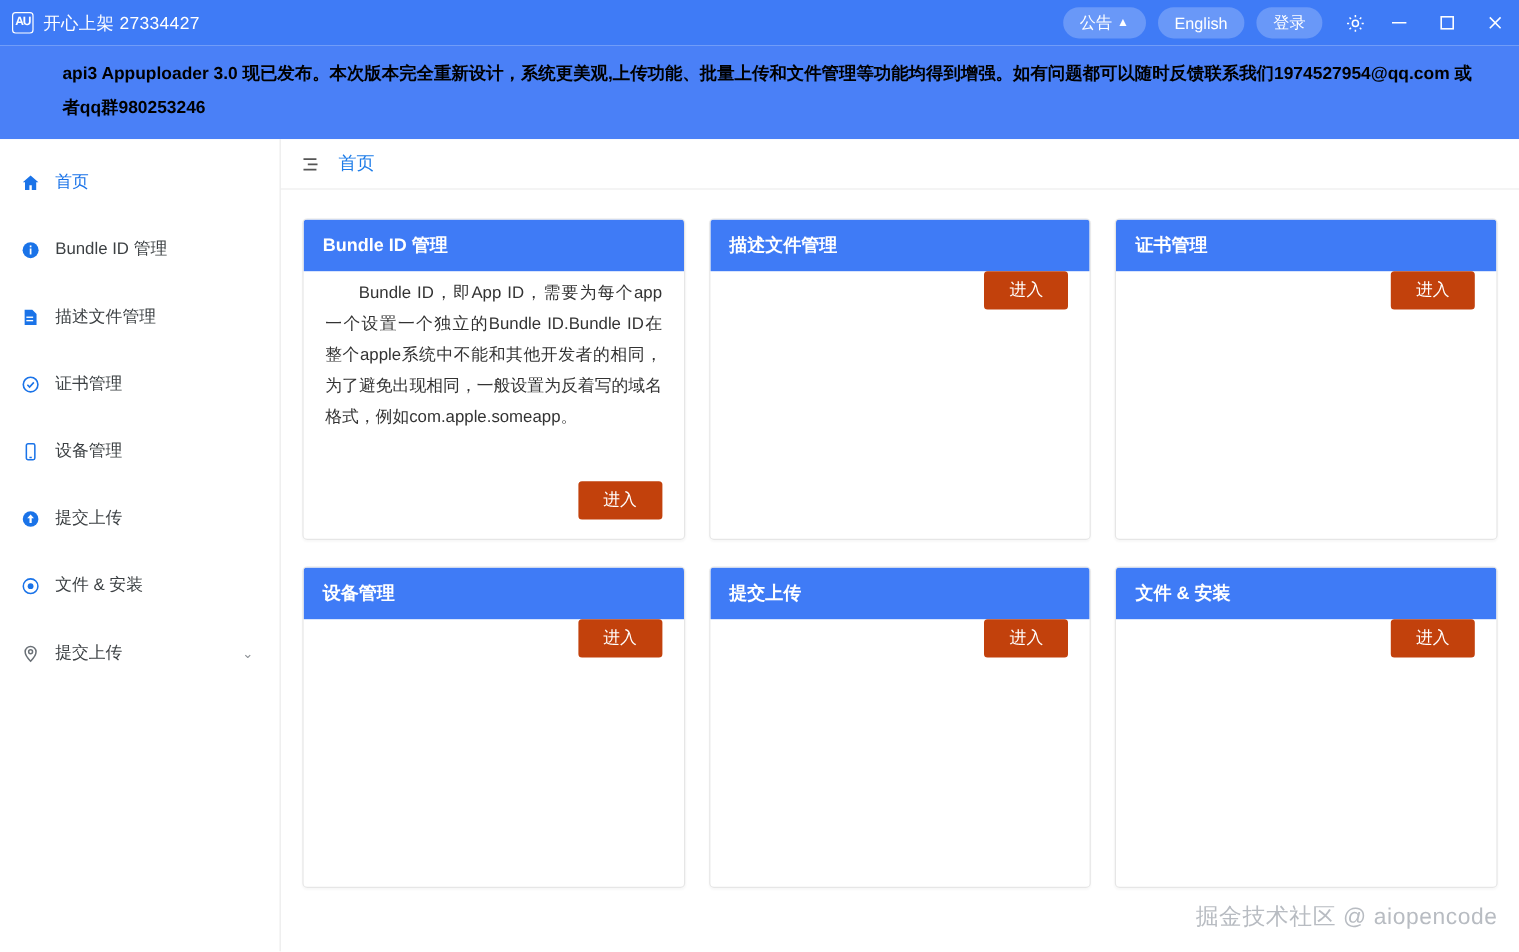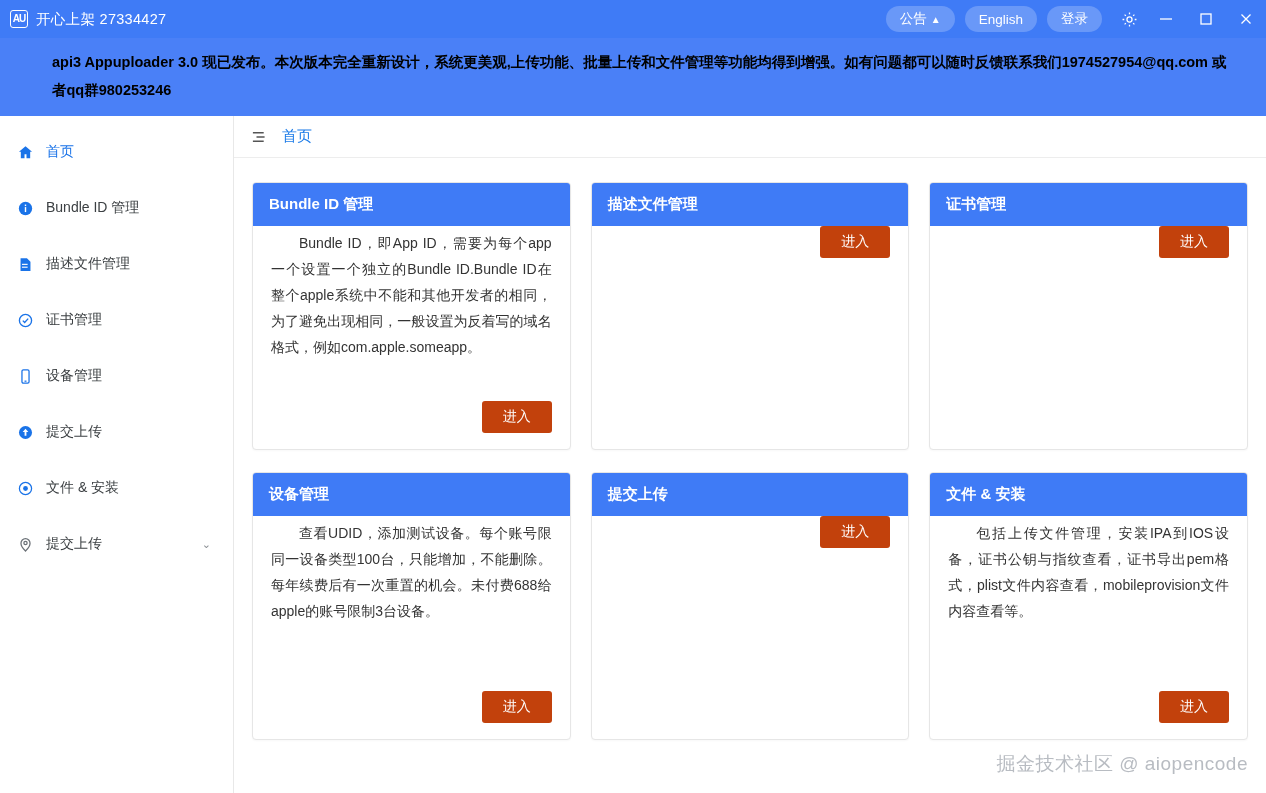--- a/index.html
+++ b/index.html
@@ -335,36 +335,34 @@
 
         <div class="card">
           <div class="card-head">证书管理</div>
           <div class="card-foot">
             <button class="enter-btn">进入</button>
           </div>
         </div>
 
         <div class="card">
           <div class="card-head">设备管理</div>
-          <div class="card-body">查看UDID，添加测试设备。每个账号限同一设备类型100台，只能增加，不能删除。每年续费后有一次重置的机会。未付费688给apple的账号限制3台设备。</div>
           <div class="card-foot">
             <button class="enter-btn">进入</button>
           </div>
         </div>
 
         <div class="card">
           <div class="card-head">提交上传</div>
           <div class="card-foot">
             <button class="enter-btn">进入</button>
           </div>
         </div>
 
         <div class="card">
           <div class="card-head">文件 &amp; 安装</div>
-          <div class="card-body">包括上传文件管理，安装IPA到IOS设备，证书公钥与指纹查看，证书导出pem格式，plist文件内容查看，mobileprovision文件内容查看等。</div>
           <div class="card-foot">
             <button class="enter-btn">进入</button>
           </div>
         </div>
 
       </div>
     </div>
   </div>
 
   <div class="watermark">掘金技术社区 @ aiopencode</div>

